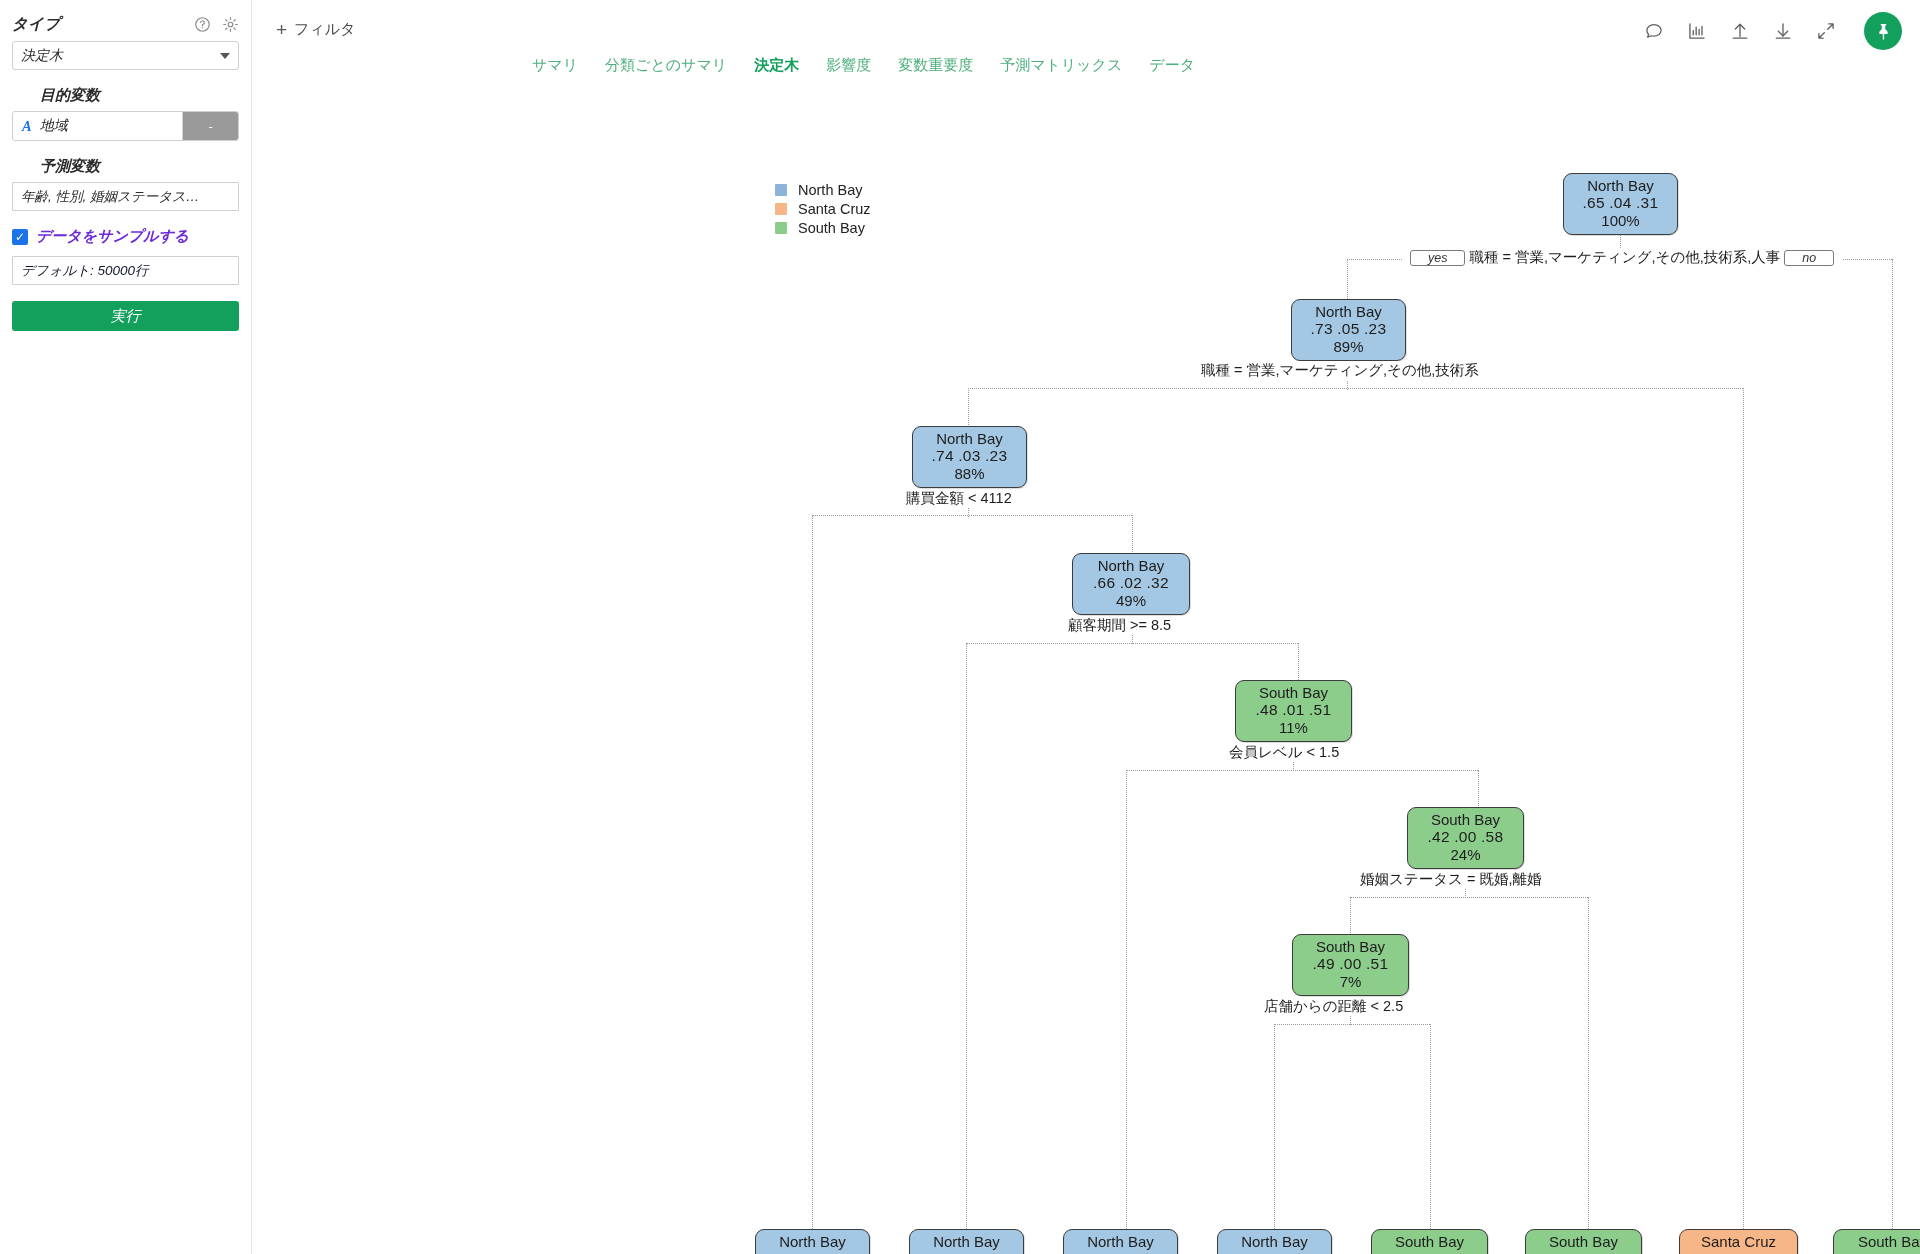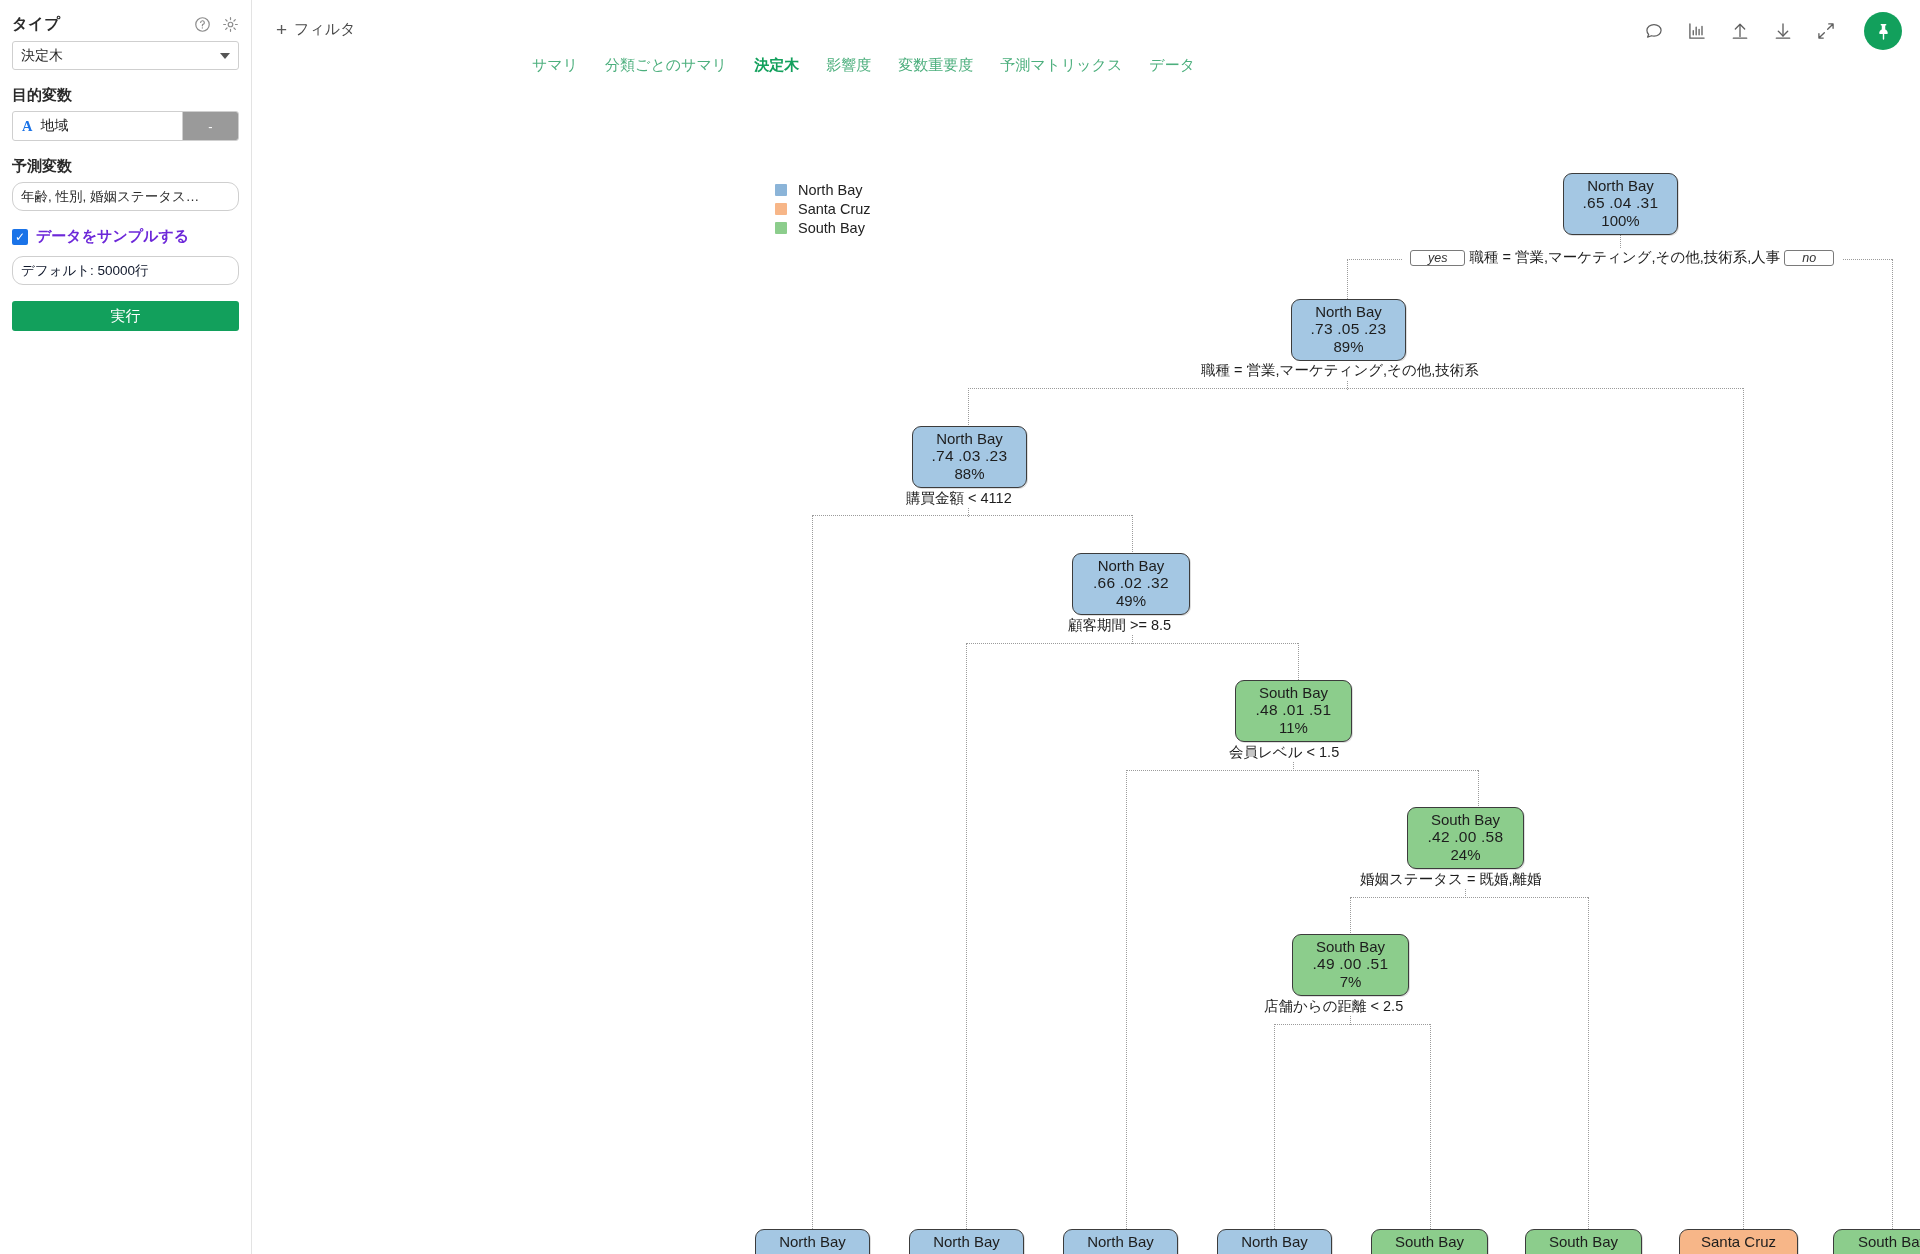--- a/index.html
+++ b/index.html
@@ -13,49 +13,50 @@
   }
   .app { display:flex; width:1920px; height:1254px; }
 
   
   .sidebar {
     width:252px; min-width:252px; height:100%;
     background:#fff;
     border-right:1px solid #e3e3e3;
     padding:14px 12px 0 12px;
     position:relative;
+    font-style:italic;
   }
   .side-row {
     display:flex; align-items:center; justify-content:space-between;
     margin-bottom:6px;
   }
   .side-label { font-size:15.5px; font-weight:bold; color:#2b2b2b; letter-spacing:.2px; }
   .side-icons { display:flex; align-items:center; gap:11px; }
   .ico { color:#8c8c8c; display:inline-flex; }
   .select-box {
     height:29px; border:1px solid #cfcfcf; border-radius:3px;
     background:#fff; display:flex; align-items:center;
     padding:0 8px; font-size:14px; color:#2b2b2b;
     justify-content:space-between; margin-bottom:16px;
   }
   .caret { width:0;height:0;border-left:5px solid transparent;border-right:5px solid transparent;border-top:6px solid #555; }
-  .group-label { font-size:15px; font-weight:bold; color:#2b2b2b; margin-bottom:6px; }
+  .group-label { font-size:15px; font-weight:bold; color:#2b2b2b; margin-bottom:6px;margin-left:28px; }
   .var-box {
     height:30px; border:1px solid #cfcfcf; border-radius:3px; background:#fff;
     display:flex; align-items:stretch; margin-bottom:16px; overflow:hidden;
   }
   .var-main { flex:1; display:flex; align-items:center; gap:8px; padding:0 9px; font-size:14px; }
   .var-type { color:#1a73e8; font-weight:bold; font-size:14.5px; font-family:"Liberation Serif",serif;}
   .var-btn {
     width:56px; background:#9a9a9a; color:#fff; font-size:13px;
     display:flex; align-items:center; justify-content:center;
     border-left:1px solid #cfcfcf;
   }
   .text-box {
-    height:29px; border:1px solid #cfcfcf; border-radius:11px; background:#fff;
+    height:29px; border:1px solid #cfcfcf; border-radius:1px; background:#fff;
     display:flex; align-items:center; padding:0 8px; font-size:13.5px;
     color:#2b2b2b; margin-bottom:16px; white-space:nowrap; overflow:hidden;
   }
   .chk-row { display:flex; align-items:center; gap:8px; margin-bottom:10px; }
   .chk {
     width:16px;height:16px;border-radius:2px;background:#1a73e8;
     display:flex;align-items:center;justify-content:center;color:#fff;font-size:12px;
     line-height:1;
   }
   .chk-label { font-size:15px; font-weight:bold; color:#6d28d9; }

